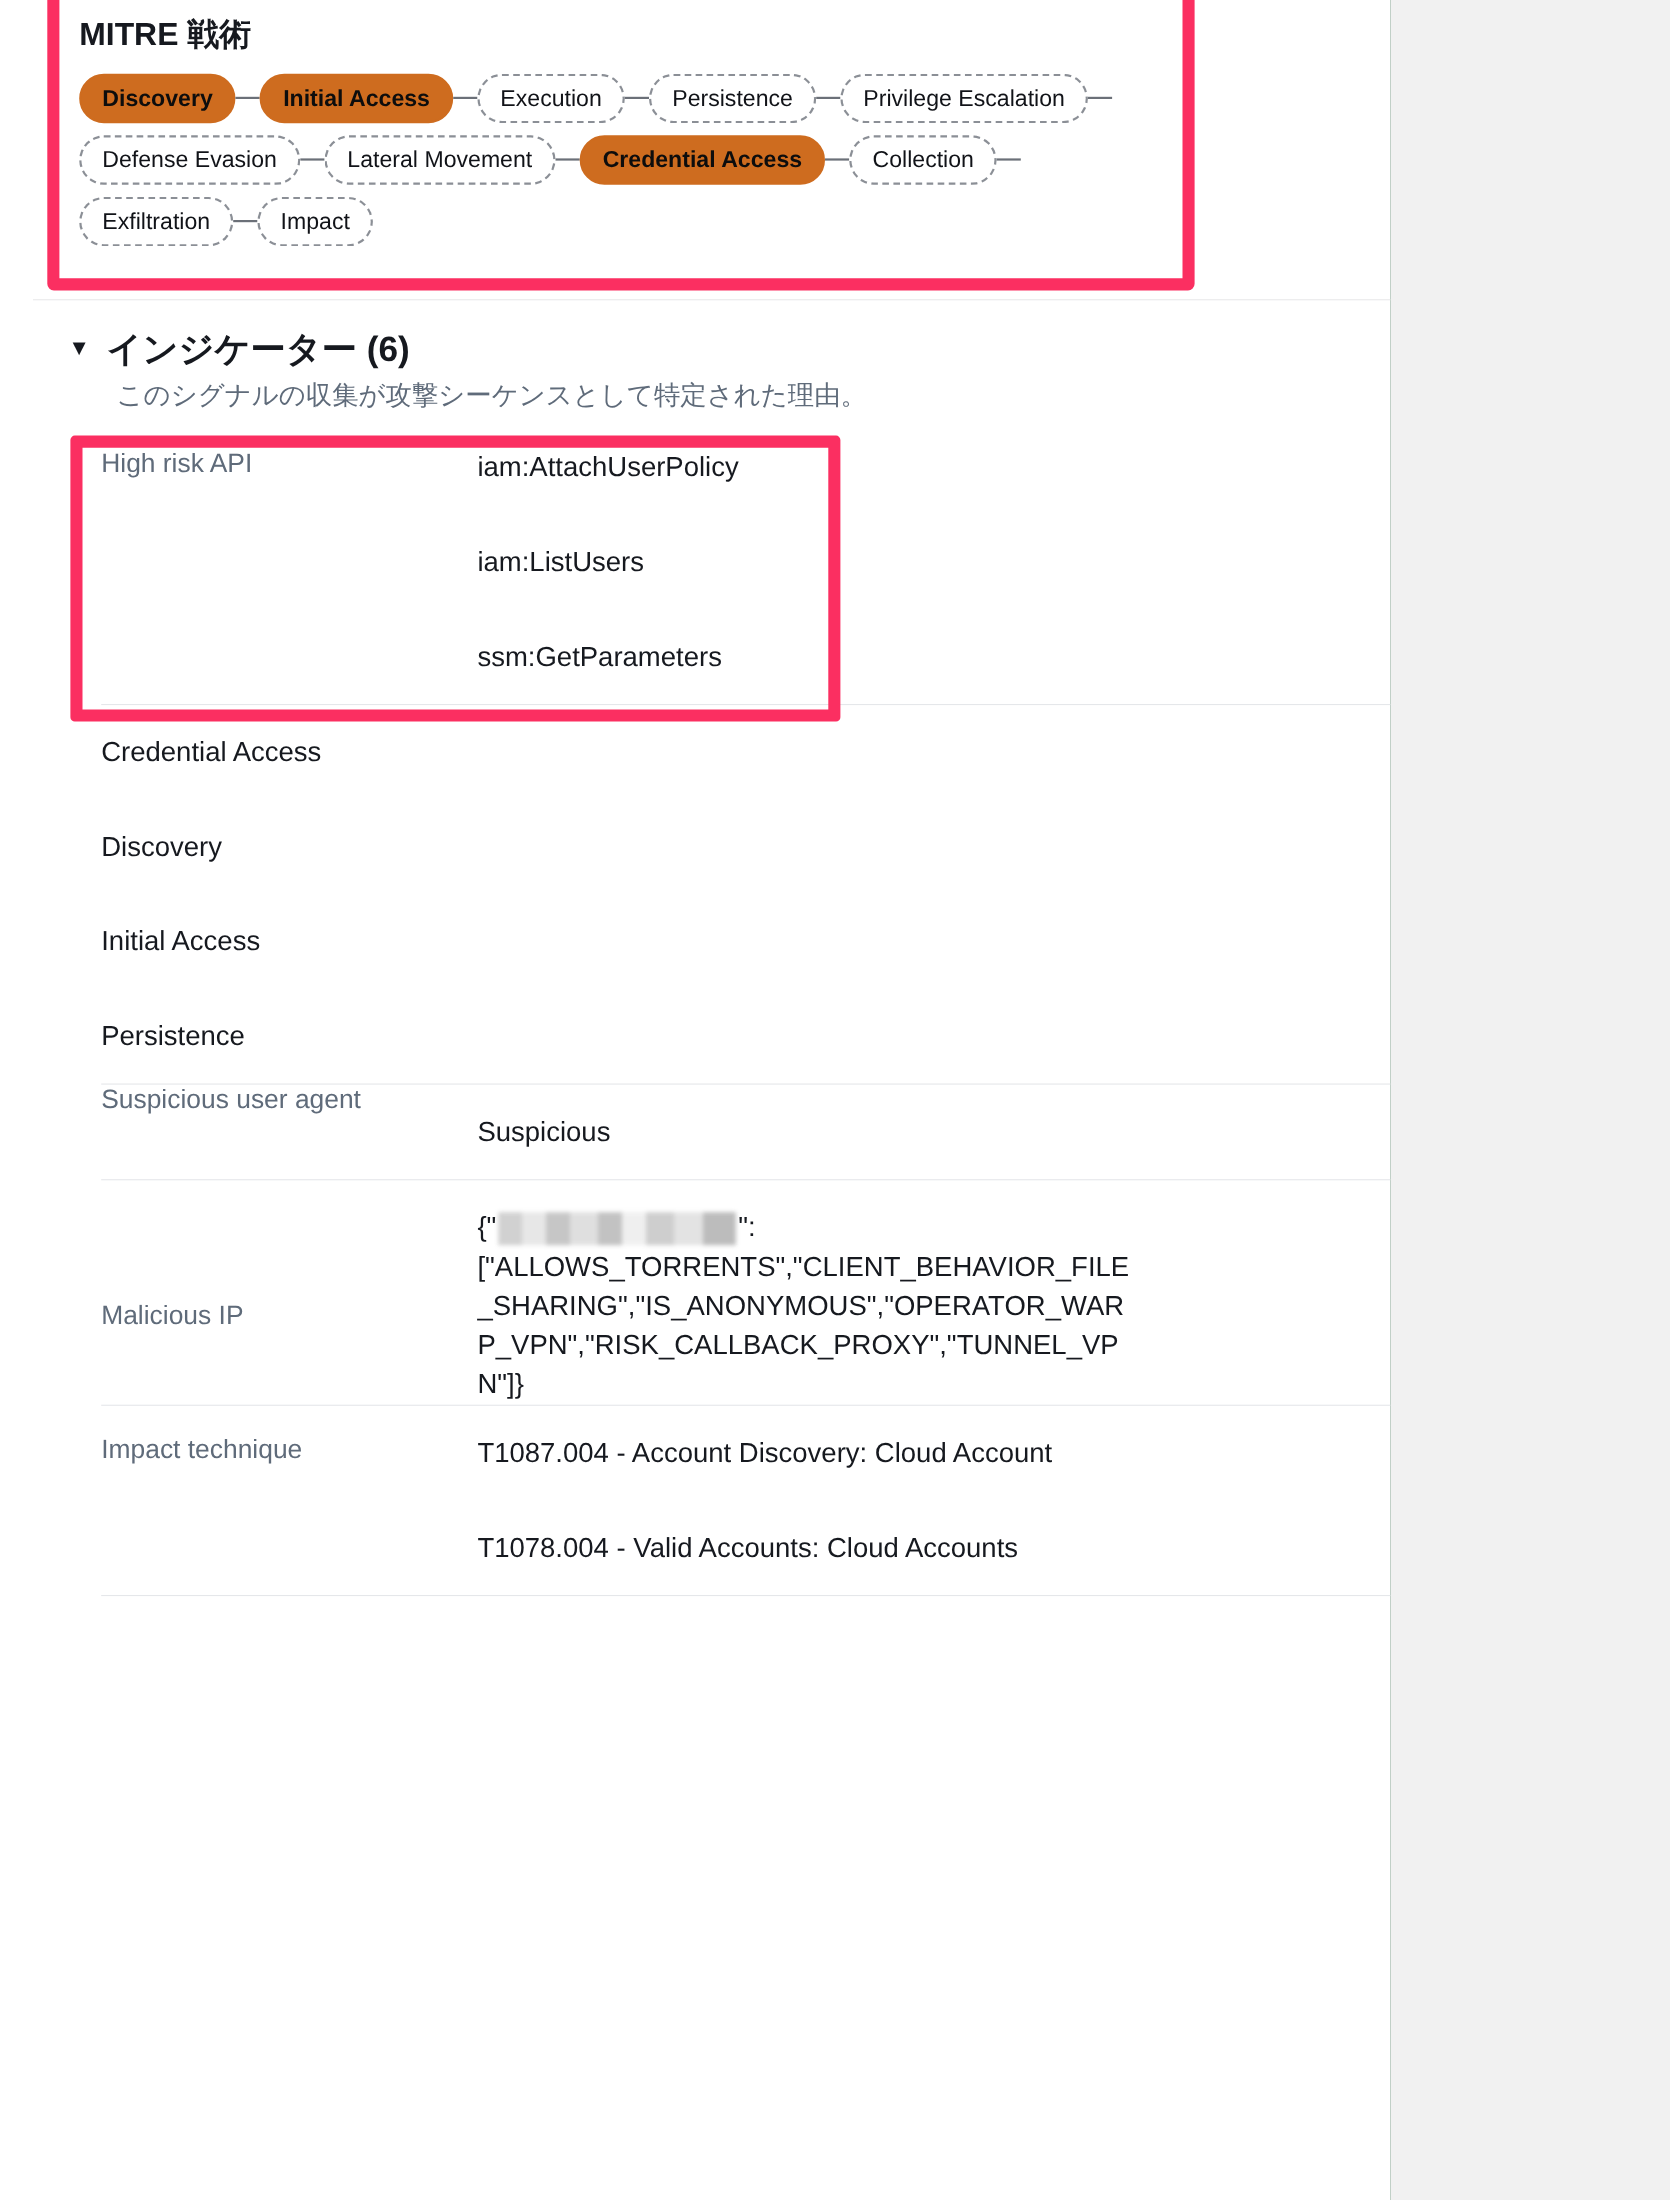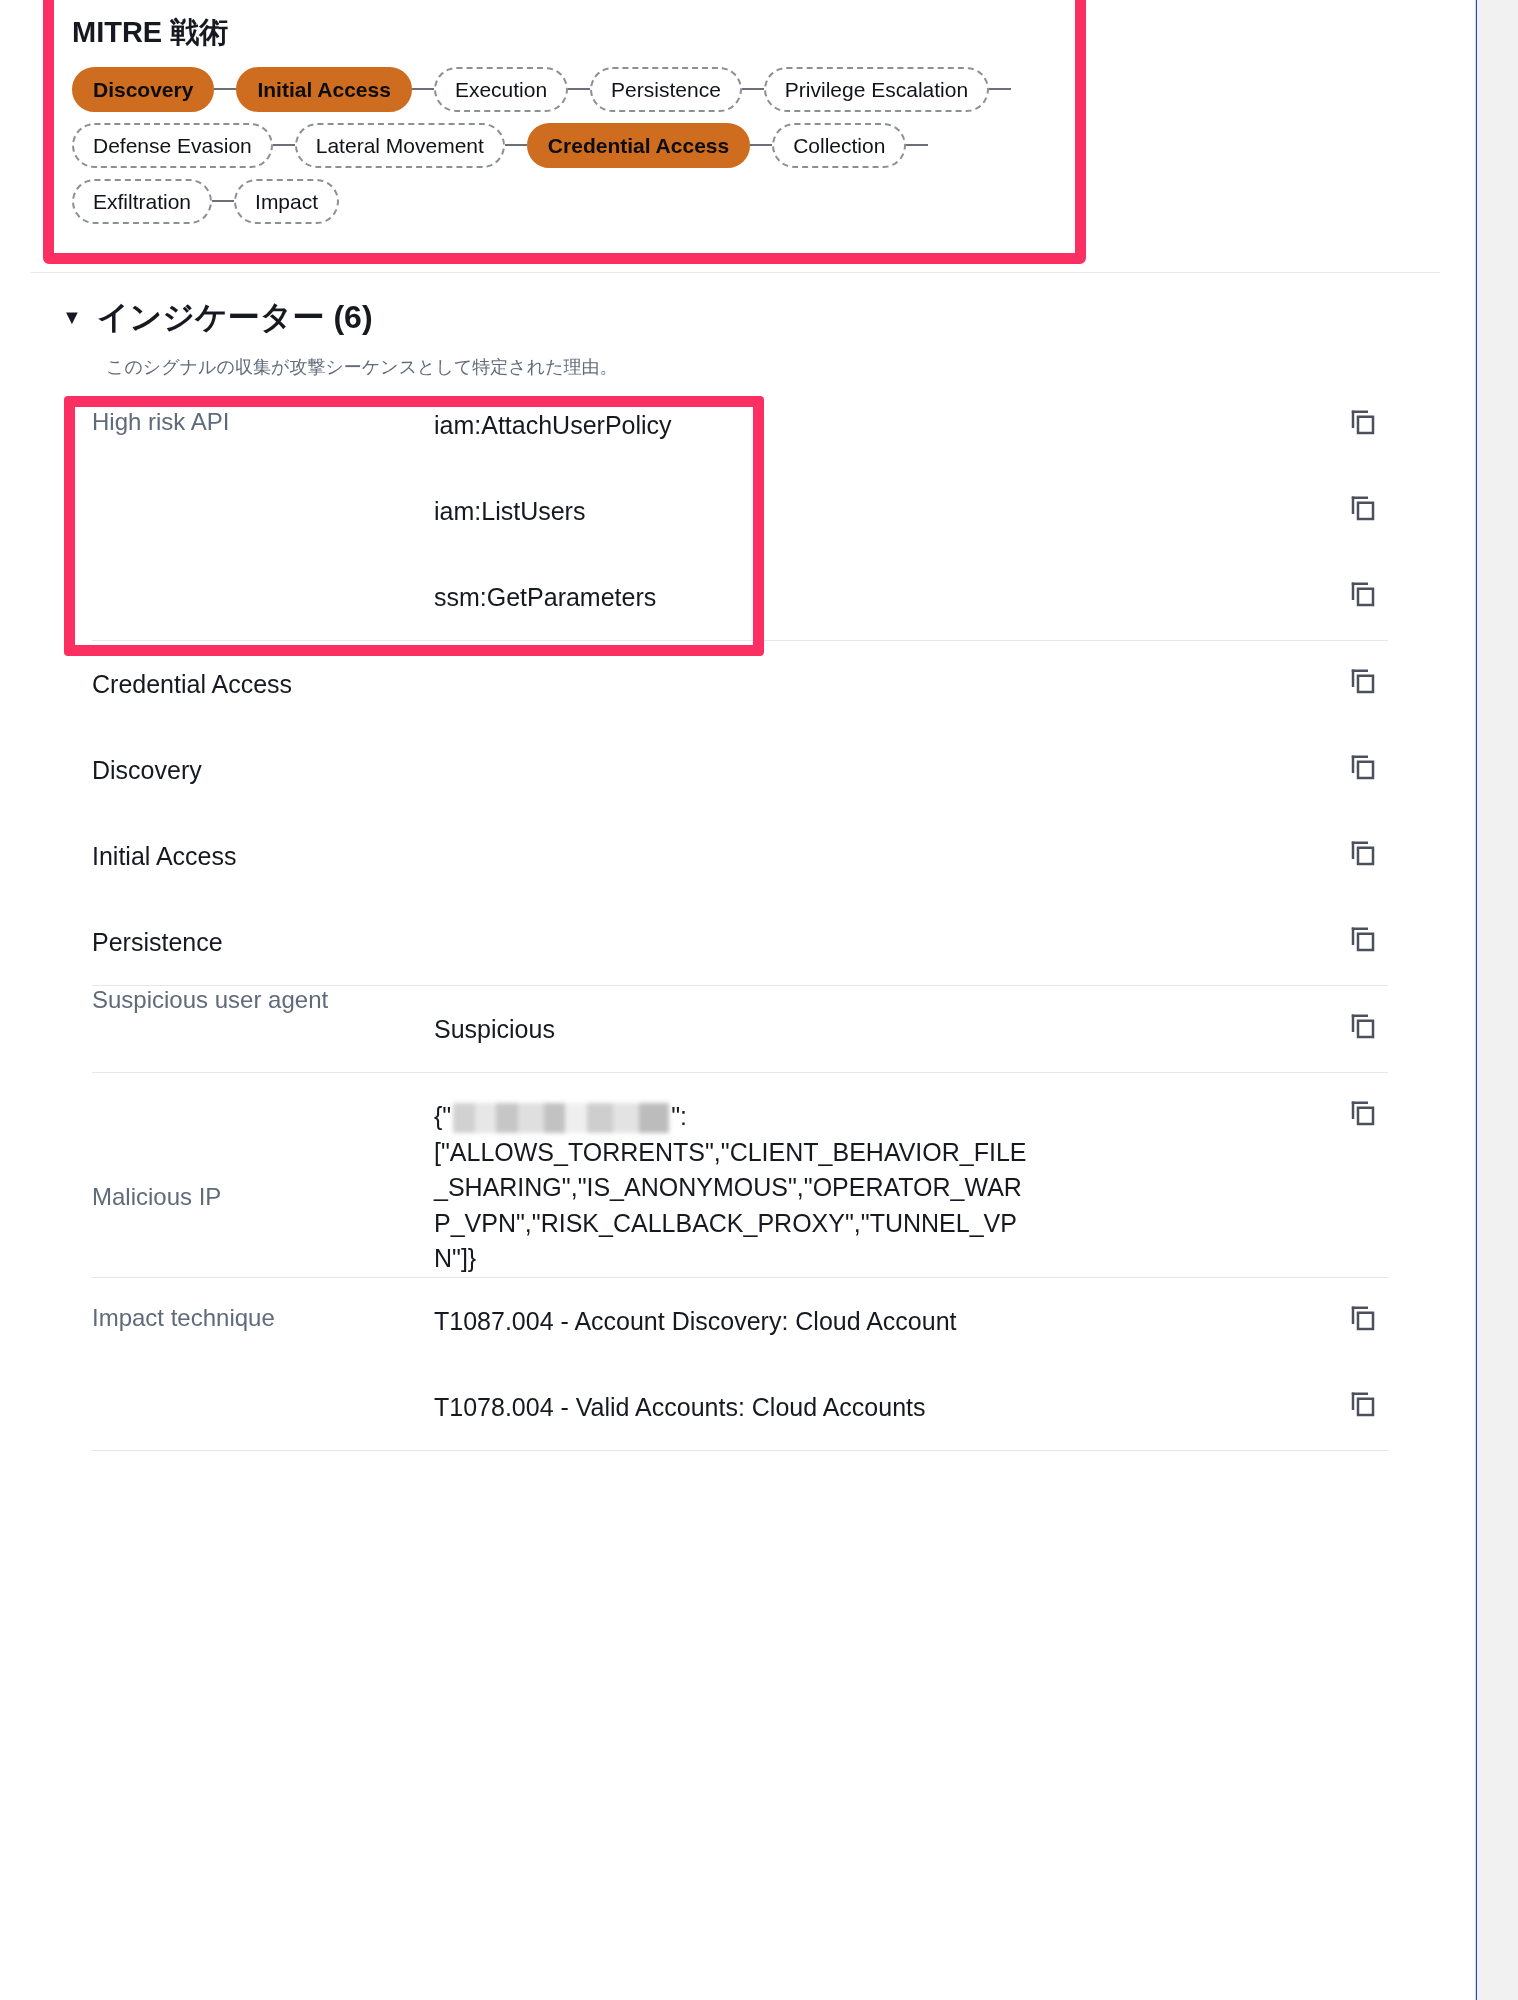--- a/index.html
+++ b/index.html
@@ -3,23 +3,23 @@
 <meta charset="utf-8">
 <style>
   * { box-sizing: border-box; }
   html, body {
     margin: 0; padding: 0;
     background: #f1f1f1;
     font-family: "Liberation Sans", sans-serif;
   }
   #root {
     position: relative;
-    width: 1518px;
+    width: 1264px;
     height: 2000px;
-    background: #1d4ed8;
+    background: #14532d;
     overflow: hidden;
   }
   
   .panel {
     position: absolute;
     left: 0; top: 0;
     width: 1476px;
     height: 2000px;
     background: #ffffff;
     border-right: 1px solid #d8d8d8;
@@ -111,23 +111,23 @@
     color: #16191f;
     line-height: 1.2;
   }
   .caret {
     font-size: 20px;
     color: #16191f;
     margin-right: 15px;
     line-height: 1;
   }
   .ind-sub {
-    margin-top: 20px;
+    margin-top: 8px;
     margin-left: 44px;
-    font-size: 18px;
+    font-size: 24px;
     color: #5f6b7a;
     line-height: 1.3;
   }
 
   
   .ind-table {
     position: absolute;
     left: 92px;
     top: 382px;
     width: 1296px;

